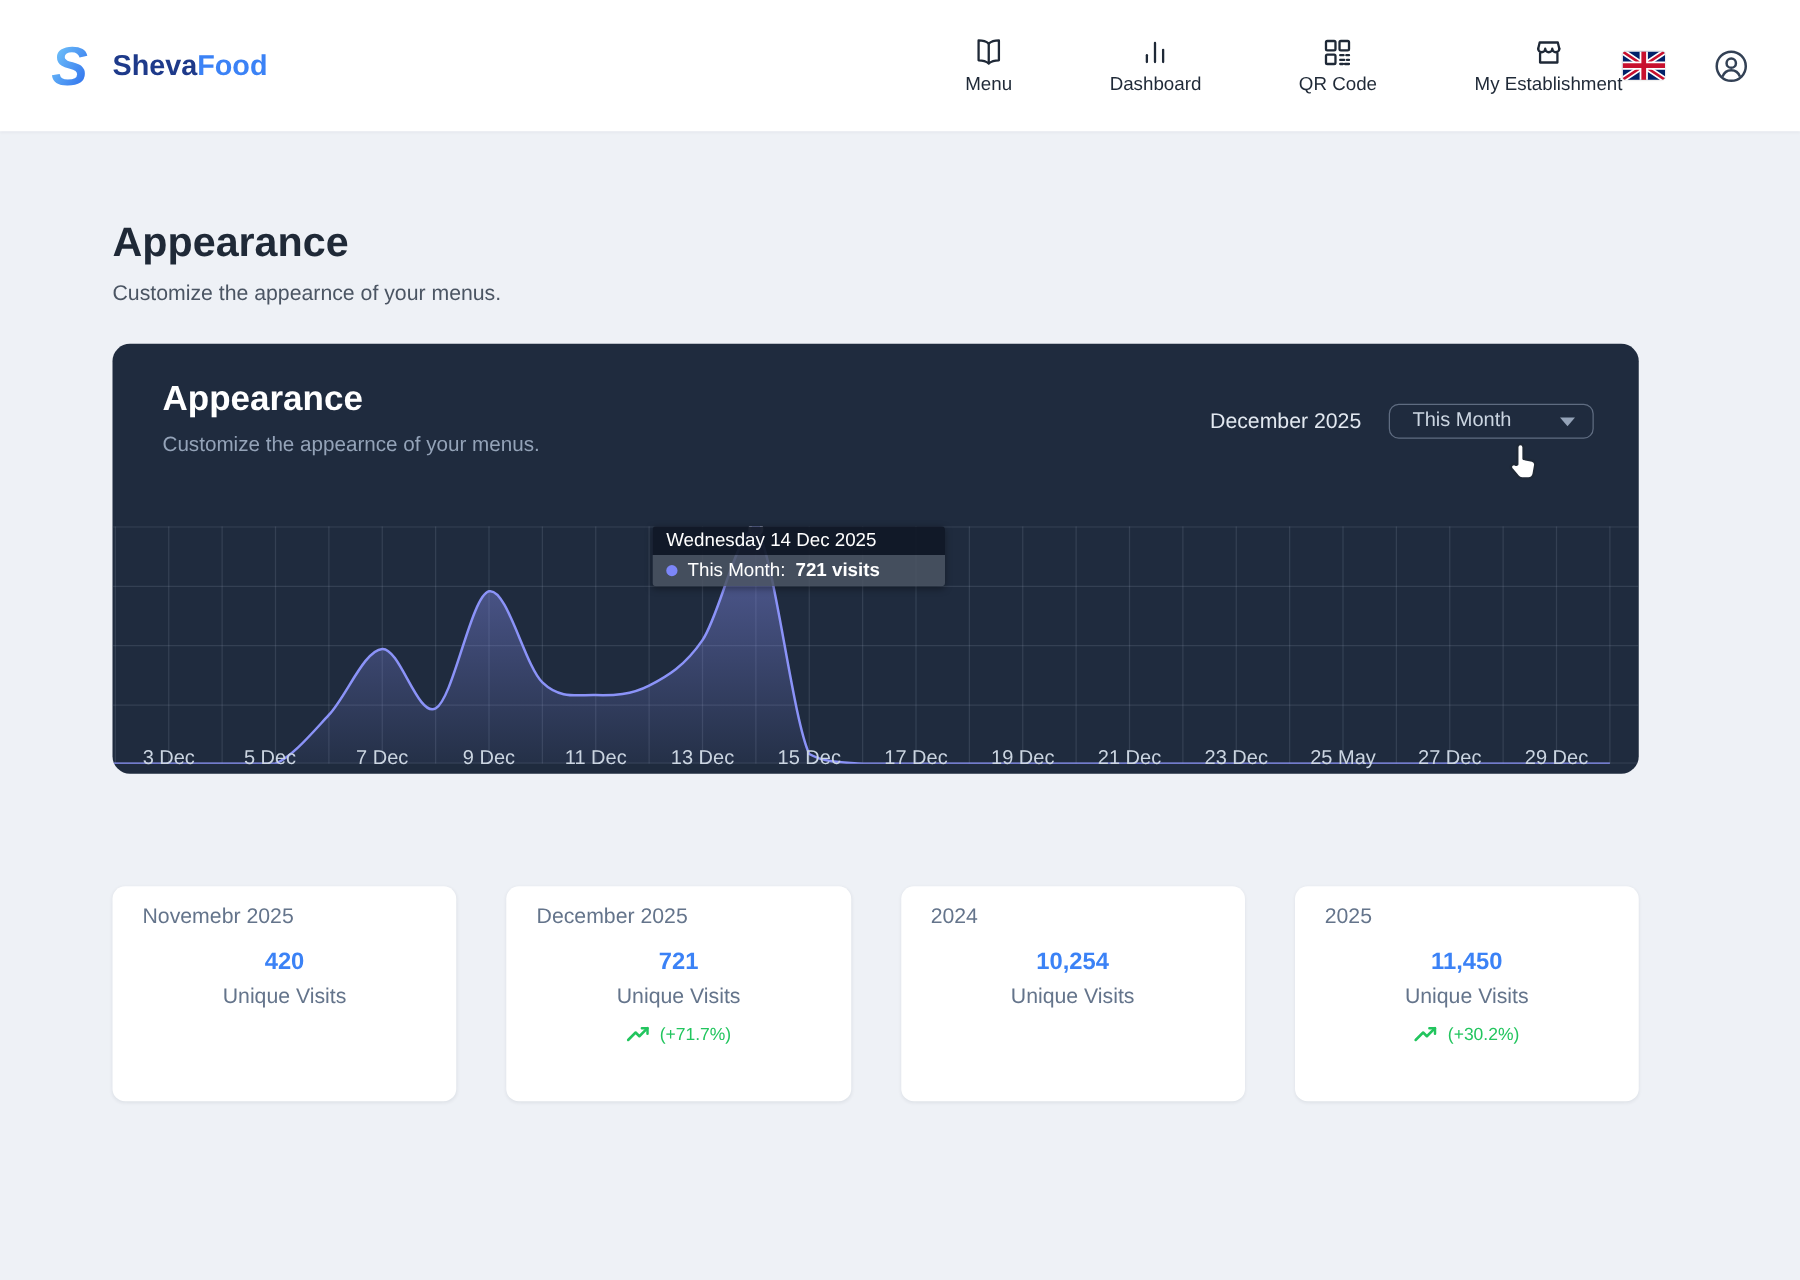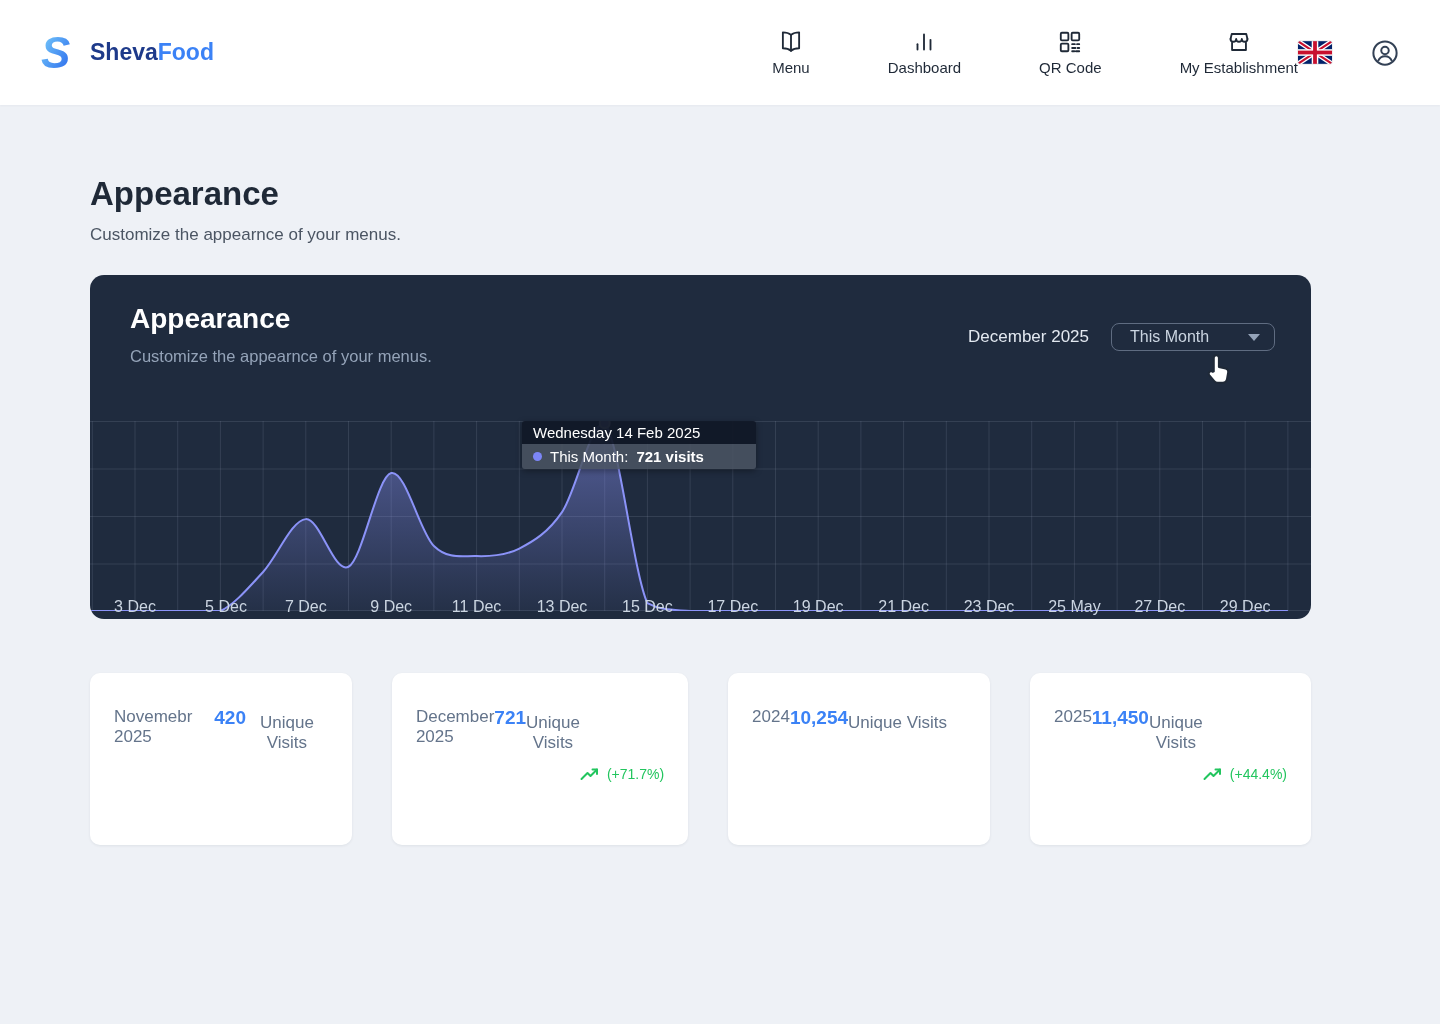--- a/index.html
+++ b/index.html
@@ -85,22 +85,22 @@
 
   
   .stats {
     width:1221px; margin:54px 0 0 90px;
     display:grid; grid-template-columns:repeat(4,1fr); gap:40px;
   }
   .stat-card {
     background:#ffffff; border-radius:10px;
     min-height:172px;
     box-shadow:0 1px 3px rgba(16,24,40,.07);
-    padding:34px 24px 16px;
-    display:flex; flex-direction:row;
+    padding:14px 24px 16px;
+    display:flex; flex-direction:column;margin-top:36px;
   }
   .stat-period { font-size:17px; color:#64748b; margin-bottom:16px; }
   .stat-value { text-align:center; font-size:19px; font-weight:700; color:#3b82f6; }
   .stat-label { text-align:center; font-size:17px; color:#64748b; margin-top:6px; }
   .stat-delta {
     margin-top:12px; display:flex; justify-content:center; align-items:center; gap:7px;
     font-size:14px; color:#22c55e;
   }
   .stat-delta svg { width:20px; height:14px; stroke:#22c55e; fill:none; stroke-width:2; stroke-linecap:round; stroke-linejoin:round; }
 </style>
@@ -242,36 +242,36 @@
             <line x1="0" y1="95.5" x2="1221" y2="95.5"></line>
             <line x1="0" y1="143" x2="1221" y2="143"></line>
             <line x1="0" y1="189.5" x2="1221" y2="189.5"></line>
           </g>
      <path d="M-40.400000000000006,190C-33.28333333333334,190 -11.933333333333337,190 2.299999999999997,190C16.53333333333333,190 30.766666666666666,190 45,190C59.233333333333334,190 73.46666666666667,190 87.7,190C101.93333333333334,190 116.16666666666667,190 130.4,190C144.63333333333335,183.4931506849315 158.86666666666667,166.2716894977169 173.10000000000002,150.95890410958904C187.33333333333337,135.6461187214612 201.5666666666667,98.99086757990867 215.8,98.12328767123287C230.03333333333333,97.25570776255708 244.26666666666665,153.43150684931507 258.5,145.75342465753425C272.73333333333335,138.07534246575344 286.9666666666667,55.52511415525114 301.20000000000005,52.054794520547944C315.4333333333334,48.58447488584475 329.6666666666667,111.09360730593608 343.90000000000003,124.93150684931507C358.1333333333334,138.76940639269407 372.3666666666667,134.64840182648402 386.6,135.08219178082192C400.83333333333337,135.5159817351598 415.06666666666666,134.86529680365297 429.3,127.53424657534248C443.53333333333336,120.20319634703198 457.76666666666665,111.96118721461188 472,91.09589041095892C486.23333333333335,70.23059360730595 500.4666666666667,0 514.7,2.342465753424648C528.9333333333334,17.52511415525113 543.1666666666667,150.91552511415523 557.4000000000001,182.1917808219178C571.6333333333334,190 585.8666666666667,188.6986301369863 600.1,190C614.3333333333334,190 628.5666666666667,190 642.8000000000001,190C657.0333333333334,190 671.2666666666667,190 685.5,190C699.7333333333333,190 713.9666666666667,190 728.2,190C742.4333333333334,190 756.6666666666667,190 770.9000000000001,190C785.1333333333334,190 799.3666666666667,190 813.6,190C827.8333333333334,190 842.0666666666667,190 856.3000000000001,190C870.5333333333334,190 884.7666666666667,190 899,190C913.2333333333333,190 927.4666666666667,190 941.7,190C955.9333333333334,190 970.1666666666667,190 984.4000000000001,190C998.6333333333334,190 1012.8666666666666,190 1027.1,190C1041.3333333333333,190 1055.5666666666668,190 1069.8000000000002,190C1084.0333333333335,190 1098.2666666666667,190 1112.5,190C1126.7333333333333,190 1140.9666666666667,190 1155.2,190C1169.4333333333334,190 1190.7833333333333,190 1197.9,190L1197.9,190 L-40.400000000000006,190 Z" fill="url(#ag)"></path>
      <path d="M-40.400000000000006,190C-33.28333333333334,190 -11.933333333333337,190 2.299999999999997,190C16.53333333333333,190 30.766666666666666,190 45,190C59.233333333333334,190 73.46666666666667,190 87.7,190C101.93333333333334,190 116.16666666666667,190 130.4,190C144.63333333333335,183.4931506849315 158.86666666666667,166.2716894977169 173.10000000000002,150.95890410958904C187.33333333333337,135.6461187214612 201.5666666666667,98.99086757990867 215.8,98.12328767123287C230.03333333333333,97.25570776255708 244.26666666666665,153.43150684931507 258.5,145.75342465753425C272.73333333333335,138.07534246575344 286.9666666666667,55.52511415525114 301.20000000000005,52.054794520547944C315.4333333333334,48.58447488584475 329.6666666666667,111.09360730593608 343.90000000000003,124.93150684931507C358.1333333333334,138.76940639269407 372.3666666666667,134.64840182648402 386.6,135.08219178082192C400.83333333333337,135.5159817351598 415.06666666666666,134.86529680365297 429.3,127.53424657534248C443.53333333333336,120.20319634703198 457.76666666666665,111.96118721461188 472,91.09589041095892C486.23333333333335,70.23059360730595 500.4666666666667,0 514.7,2.342465753424648C528.9333333333334,17.52511415525113 543.1666666666667,150.91552511415523 557.4000000000001,182.1917808219178C571.6333333333334,190 585.8666666666667,188.6986301369863 600.1,190C614.3333333333334,190 628.5666666666667,190 642.8000000000001,190C657.0333333333334,190 671.2666666666667,190 685.5,190C699.7333333333333,190 713.9666666666667,190 728.2,190C742.4333333333334,190 756.6666666666667,190 770.9000000000001,190C785.1333333333334,190 799.3666666666667,190 813.6,190C827.8333333333334,190 842.0666666666667,190 856.3000000000001,190C870.5333333333334,190 884.7666666666667,190 899,190C913.2333333333333,190 927.4666666666667,190 941.7,190C955.9333333333334,190 970.1666666666667,190 984.4000000000001,190C998.6333333333334,190 1012.8666666666666,190 1027.1,190C1041.3333333333333,190 1055.5666666666668,190 1069.8000000000002,190C1084.0333333333335,190 1098.2666666666667,190 1112.5,190C1126.7333333333333,190 1140.9666666666667,190 1155.2,190C1169.4333333333334,190 1190.7833333333333,190 1197.9,190" fill="none" stroke="#8b93f8" stroke-width="2"></path>
      <circle cx="514.7" cy="2.342465753424648" r="5" fill="#aab3fb" stroke="#e4e7ff" stroke-width="2"></circle>
         </svg>
       <div id="x-labels">
           <span class="xlab" style="left: 45px;">3 Dec</span>
-          <span class="xlab" style="left: 136px;">5 Dec</span>
+          <span class="xlab" style="left: 126px;">5 Dec</span>
           <span class="xlab" style="left: 215.8px;">7 Dec</span>
           <span class="xlab" style="left: 301.2px;">9 Dec</span>
           <span class="xlab" style="left: 386.6px;">11 Dec</span>
           <span class="xlab" style="left: 472px;">13 Dec</span>
           <span class="xlab" style="left: 557.4px;">15 Dec</span>
           <span class="xlab" style="left: 642.8px;">17 Dec</span>
           <span class="xlab" style="left: 728.2px;">19 Dec</span>
           <span class="xlab" style="left: 813.6px;">21 Dec</span>
           <span class="xlab" style="left: 899px;">23 Dec</span>
           <span class="xlab" style="left: 984.4px;">25 May</span>
           <span class="xlab" style="left: 1069.8px;">27 Dec</span>
           <span class="xlab" style="left: 1155.2px;">29 Dec</span>
         </div>
       <div class="chart-tooltip">
-        <div class="tt-date">Wednesday 14 Feb 2025</div>
+        <div class="tt-date">Wednesday 14 Dec 2025</div>
         <div class="tt-row">
           <span class="tt-dot"></span>
           <span>This Month:</span>
           <b>721 visits</b>
         </div>
       </div>
     </div>
 
     <svg class="cursor-hand" width="30" height="34" viewBox="0 0 20 23">
       <path d="M6.5 12.5V3.2a1.7 1.7 0 0 1 3.4 0v6.3l4.6 1a2.2 2.2 0 0 1 1.7 2.5l-.8 4.6a3 3 0 0 1-3 2.5H9.1a3 3 0 0 1-2.3-1.1l-3.4-4.1a1.6 1.6 0 0 1 2.4-2.1z" fill="#ffffff" stroke="#1f2937" stroke-width="1.3" stroke-linejoin="round"></path>
@@ -303,17 +303,17 @@
     </div>
     <div class="stat-card">
       <div class="stat-period">2025</div>
       <div class="stat-value">11,450</div>
       <div class="stat-label">Unique Visits</div>
       <div class="stat-delta">
         <svg viewBox="0 0 20 14">
           <path d="M1.5 12 7.5 6l3 3L17 2.5"></path>
             <path d="M12.5 2.5H17V7"></path>
         </svg>
-        <span>(+44.4%)</span>
+        <span>(+30.2%)</span>
       </div>
     </div>
   </div>
 </main>
 
 </body></html>

